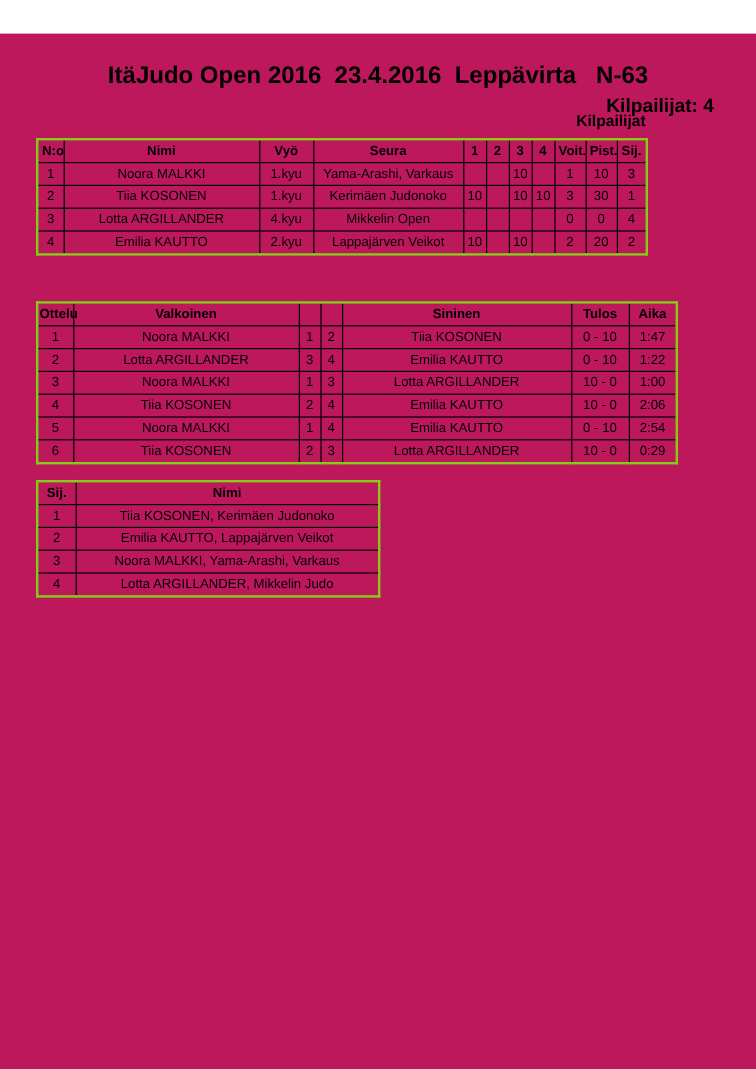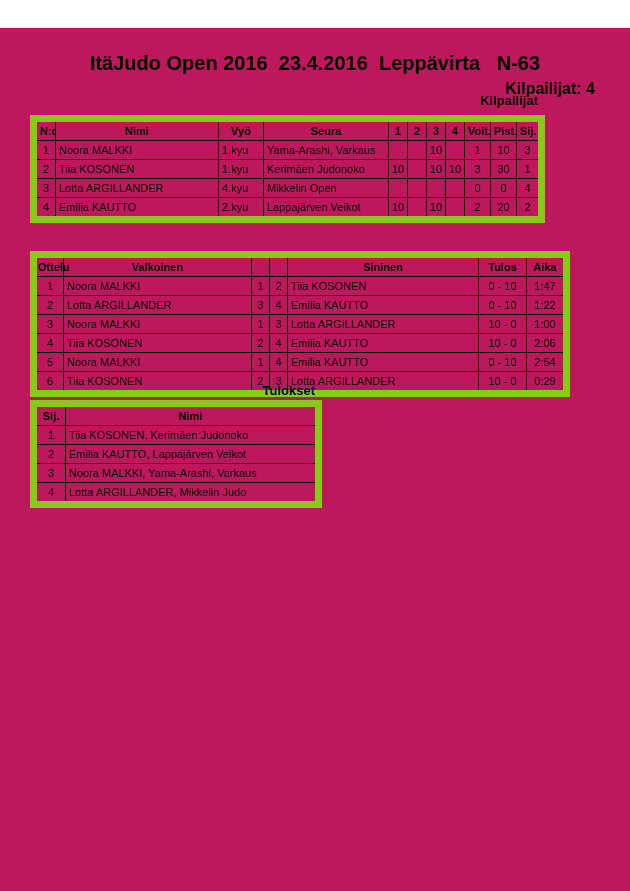--- a/index.html
+++ b/index.html
@@ -37,34 +37,34 @@
     font-weight: bold;
   }
   .h-kilpailijat { top: 65px;  left: 30px; width: 508px; }
   .h-ottelut     { top: 203px; left: 30px; width: 533px; }
   .h-tulokset    { top: 355px; left: 30px; width: 285px; }
 
   table {
     position: absolute;
     border-collapse: collapse;
     table-layout: fixed;
-    border: 7px solid #84cc16;
+    border: 2px solid #84cc16;
     font-size: 11px;
   }
   th, td {
     border: 1px solid #000;
     padding: 2px 3px;
     height: 14px;
     line-height: 14px;
     text-align: center;
     white-space: nowrap;
     overflow: hidden;
   }
   th { font-weight: bold; }
-  td.lt, th.lt { text-align: left; }
+  td.lt, th.lt { text-align: center; }
 
   .t-kilpailijat { top: 87px;  left: 30px; width: 508px; }
   .t-ottelut     { top: 223px; left: 30px; width: 533px; }
   .t-tulokset    { top: 372px; left: 30px; width: 285px; }
   .t-ottelut th.col-ottelu { overflow: visible; padding-left: 1px; padding-right: 0; text-align: left; }
 </style>
 </head>
 <body>
 
 <div class="page">
@@ -232,21 +232,20 @@
         <td class="lt">Tiia KOSONEN</td>
         <td>2</td>
         <td>3</td>
         <td class="lt">Lotta ARGILLANDER</td>
         <td>10 - 0</td>
         <td>0:29</td>
       </tr>
     </tbody>
   </table>
 
-  <div class="section-heading h-tulokset">Tulokset</div>
 
   <table class="t-tulokset">
     <colgroup>
       <col style="width:32px">
         <col style="width:253px">
     </colgroup>
     <thead>
       <tr>
         <th>Sij.</th>
         <th>Nimi</th>

